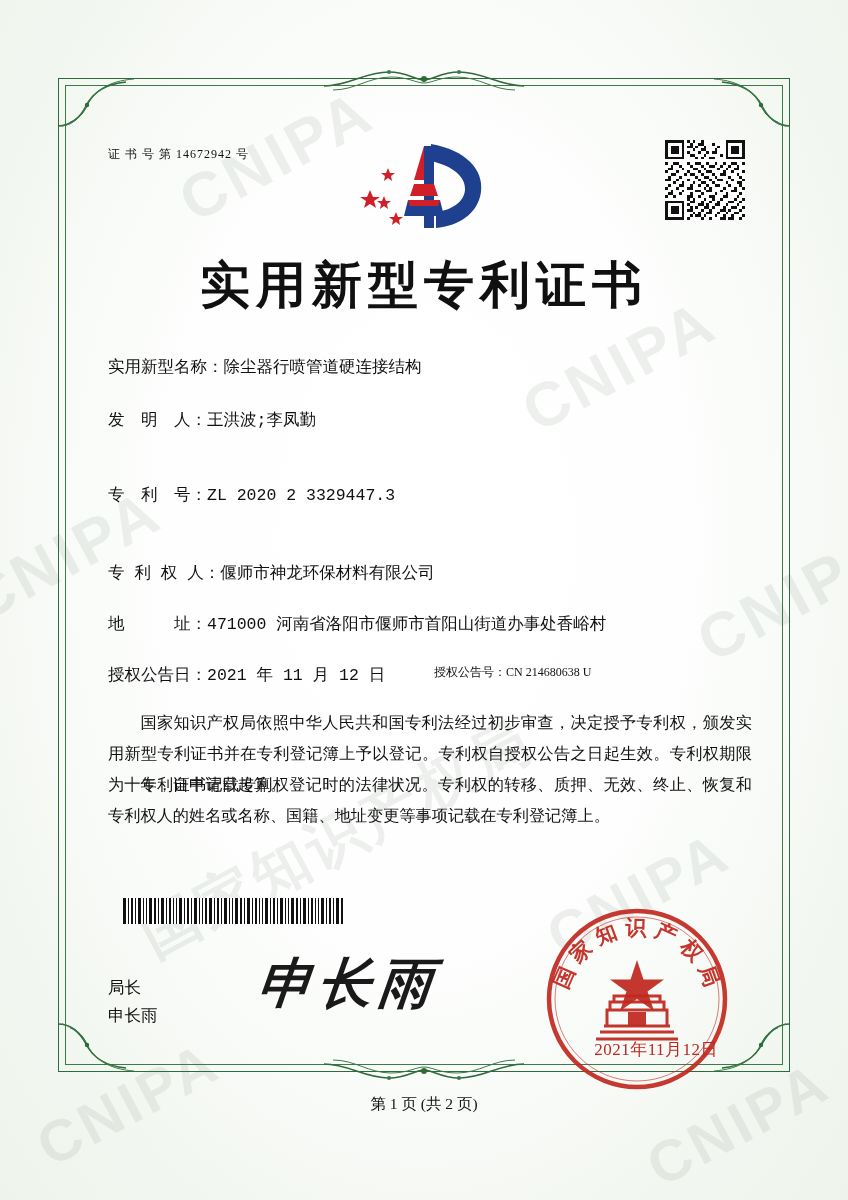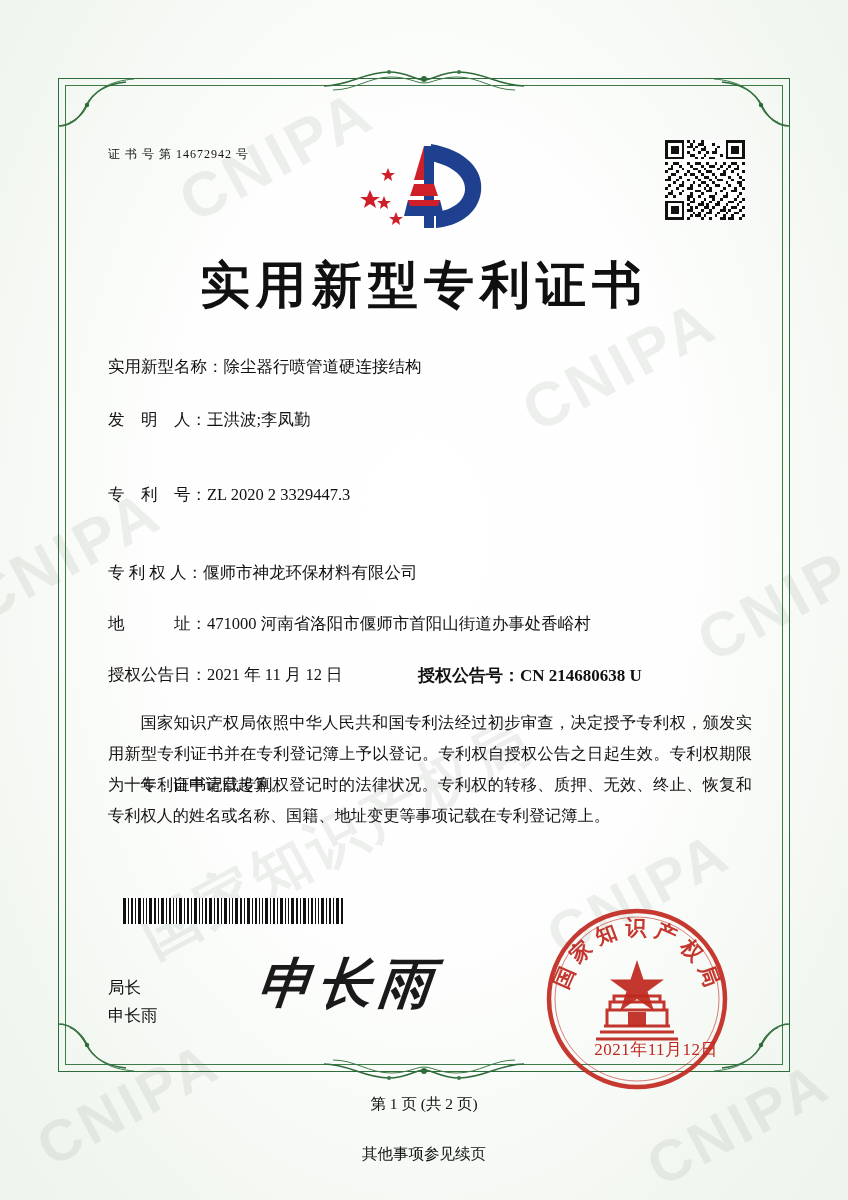--- a/index.html
+++ b/index.html
@@ -98,32 +98,33 @@
     color: #101010;
     font-family: "Liberation Serif", "DejaVu Serif", serif;
   }
 
   .field {
     position: absolute;
     left: 108px;
     font-size: 16.5px;
     color: #111;
     white-space: nowrap;
+    font-family: Liberation Mono, monospace;
   }
   .flabel { display:inline-block; }
   .fvalue { display:inline-block; }
 
   #f1 { top: 356px; }
   #f2 { top: 409px; }
   #f3 { top: 460px; margin-top: 24px; }
   #f4 { top: 509px; }
   #f5 { top: 562px; }
   #f6 { top: 613px; }
   #f7 { top: 664px; }
-  #f7b { position:absolute; left: 418px; top: 664px; font-size:17px; white-space:nowrap;font-weight:bold;}
+  #f7b { position:absolute; left: 434px; top: 664px; font-size:12px; white-space:nowrap;}
 
   .para {
     position: absolute;
     left: 108px; width: 644px;
     font-size: 16.2px;
     line-height: 31px;
     text-align: justify;
     text-indent: 2em;
     color: #111;
   }
@@ -587,16 +588,15 @@
           <path id="arc" d="M 22,100 A 71,71 0 0 1 164,100"></path>
         </defs>
         <text font-size="21" font-family="'Liberation Serif', serif" font-weight="bold" fill="#c0281f" opacity="0.93" letter-spacing="7">
           <textPath href="#arc" startOffset="7%">国家知识产权局</textPath>
         </text>
       </svg>
     </div>
     <div id="seal-date">2021年11月12日</div>
 
     <div id="page-num">第 1 页 (共 2 页)</div>
-    <div id="footnote">其他事项参见续页</div>
 
   </div>
 </div>
 
 </body></html>

